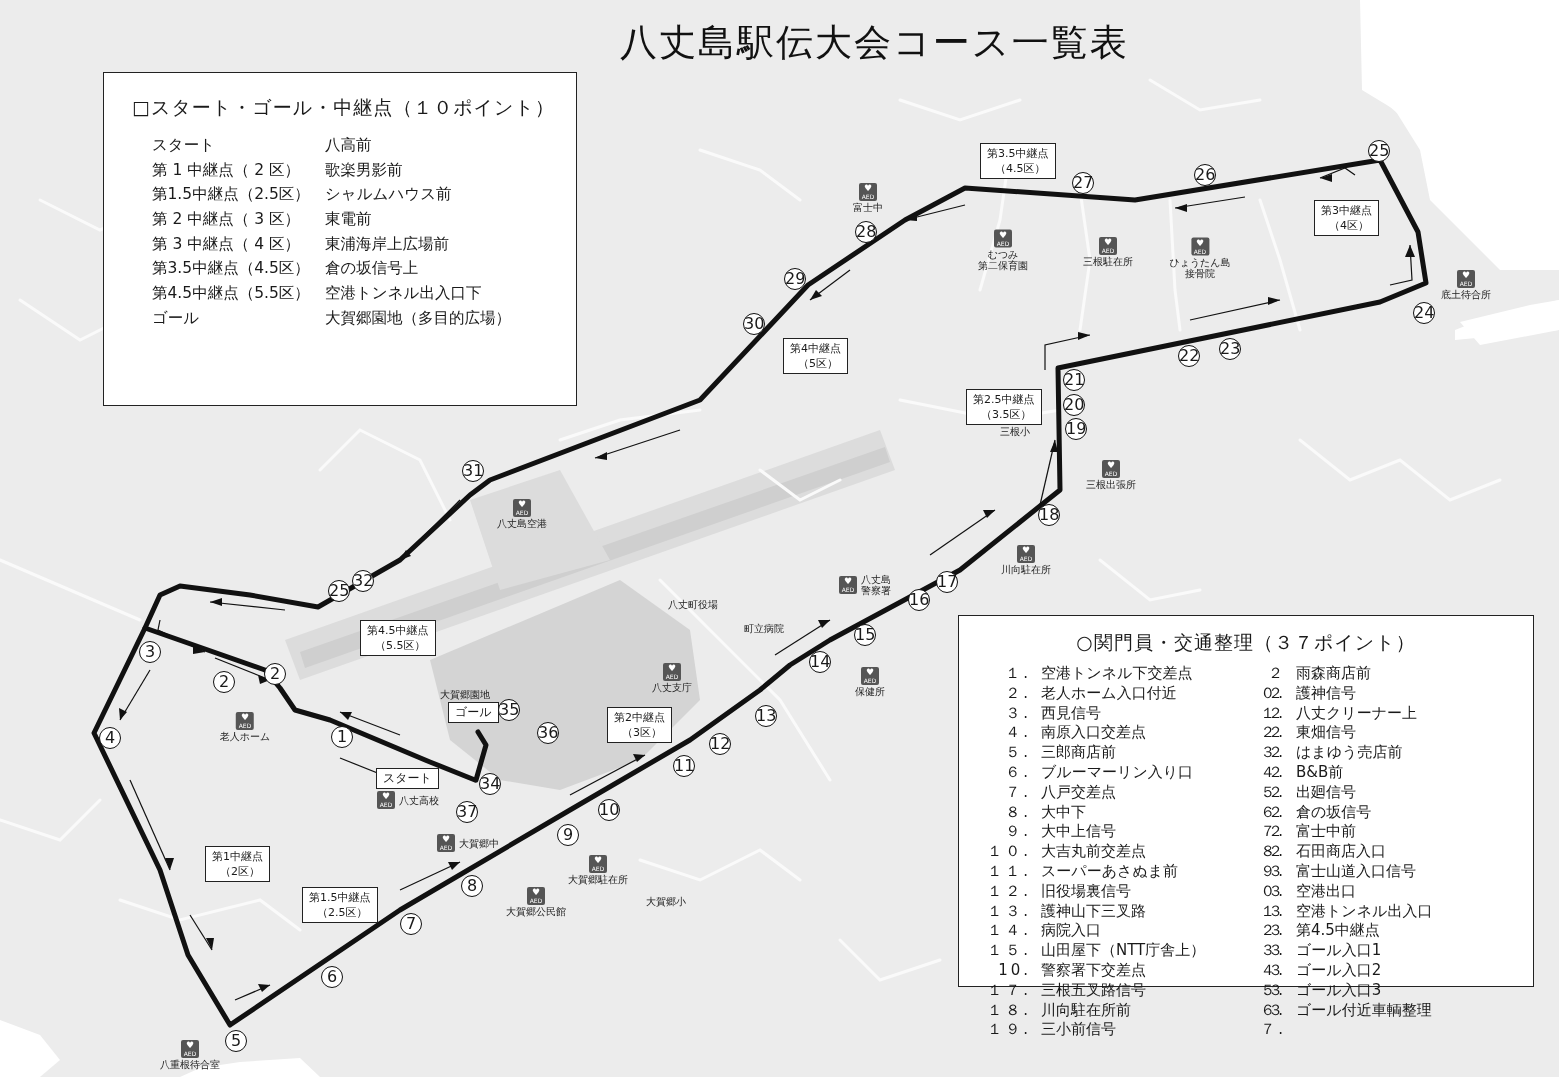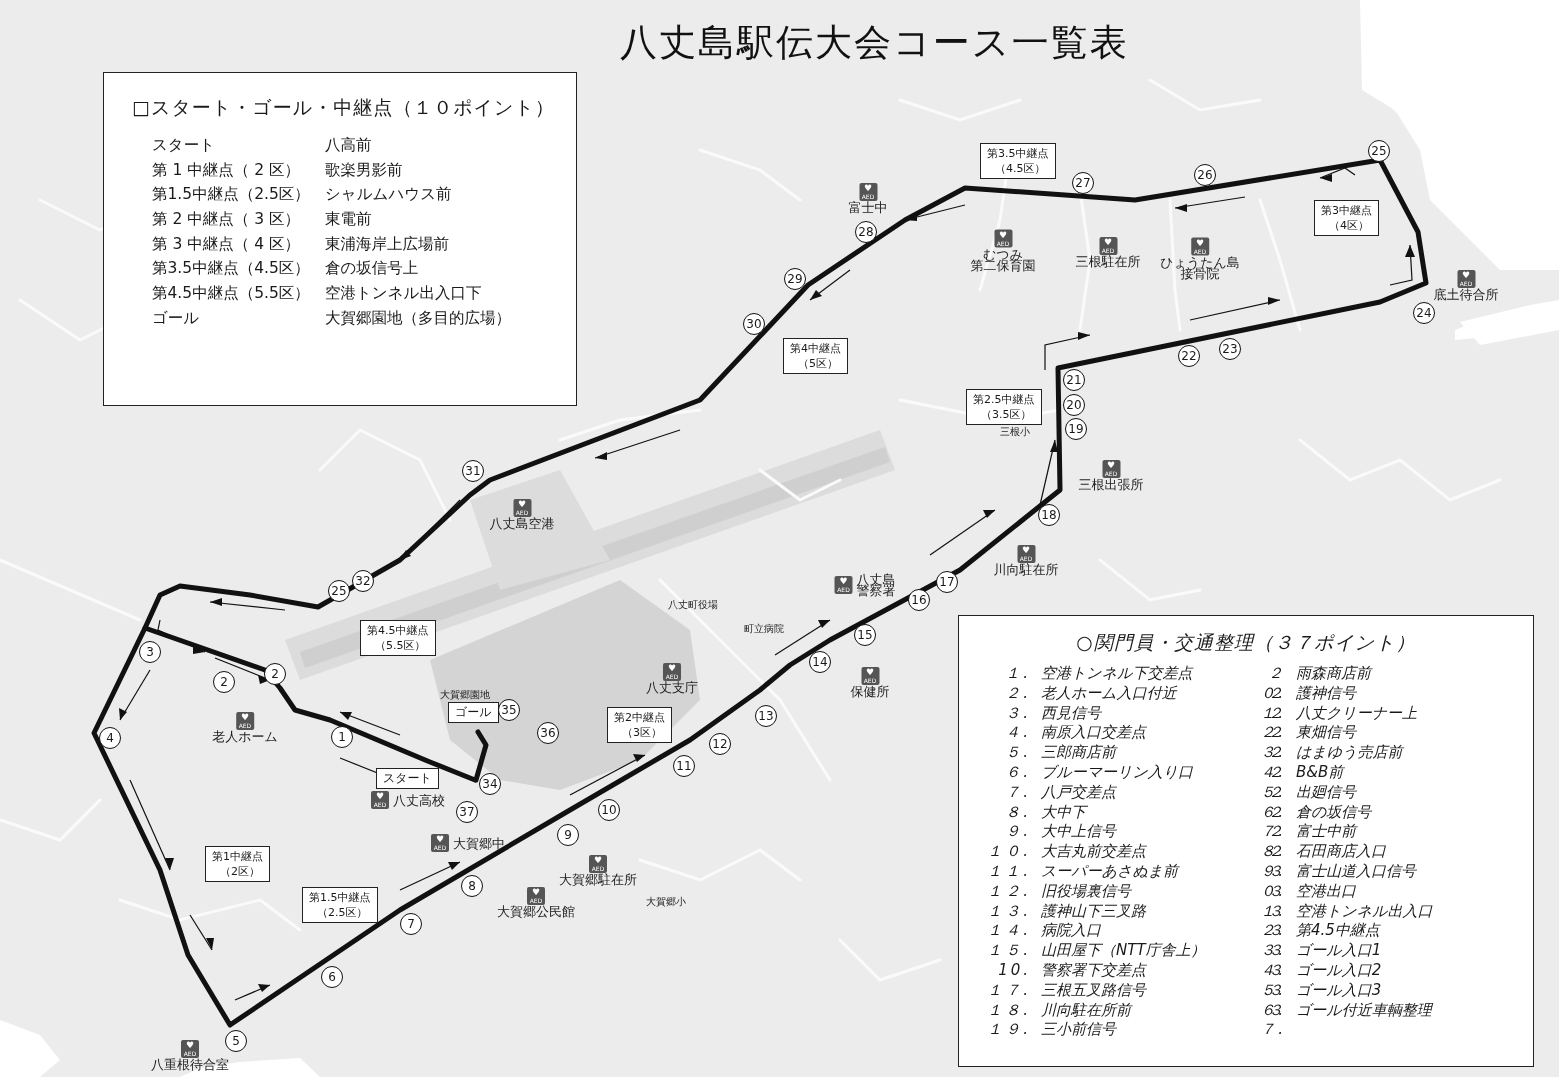--- a/index.html
+++ b/index.html
@@ -4,36 +4,36 @@
 <style>
   html, body { margin:0; padding:0; }
   body { width:1559px; height:1077px; position:relative; overflow:hidden; background:#ffffff; font-family:"DejaVu Sans", sans-serif; color:#1a1a1a; }
   #map { position:absolute; left:0; top:0; width:1559px; height:1077px; }
   .title { position:absolute; left:620px; top:18px; font-size:37px; letter-spacing:2px; color:#111; font-family:"DejaVu Sans", sans-serif; }
   .legend { position:absolute; background:#fff; border:1.5px solid #222; box-sizing:border-box; }
   .legend-start { left:103px; top:72px; width:474px; height:334px; padding:22px 0 0 28px; }
   .legend-start .lh { font-size:19px; letter-spacing:1px; margin-bottom:12px; }
   .legend-start .row { display:flex; font-size:15.5px; height:24.7px; line-height:24.7px; padding-left:20px; }
   .legend-start .row .k { width:173px; white-space:nowrap; }
-  .legend-gate { left:958px; top:615px; width:576px; height:452px; padding:14px 0 4px 0;font-style:italic; }
+  .legend-gate { left:958px; top:615px; width:576px; height:372px; padding:14px 0 4px 0; }
   .legend-gate .lh { font-size:19px; letter-spacing:1px; text-align:center; margin-bottom:8px; }
   .legend-gate .cols { display:flex; }
   .legend-gate .col { width:290px; }
   .legend-gate .row { display:flex; font-size:15px; height:19.8px; line-height:19.8px; }
   .legend-gate .col1 .num { width:82px; text-align:right; padding-right:10px; box-sizing:border-box; letter-spacing:3px; }
   .legend-gate .col2 .num { width:50px; text-align:right; padding-right:10px; box-sizing:border-box; letter-spacing:3px; }
   .legend-gate .col2 { margin-left:0; }
   .box-label { position:absolute; background:#fff; border:1px solid #222; font-size:11px; line-height:15px; padding:2px 6px 2px 6px; white-space:nowrap; box-sizing:border-box; }
   .box-label .l2 { padding-left:8px; }
   .box-label.simple { font-size:12px; padding:2px 6px; }
-  .circ { position:absolute; width:20px; height:20px; border:1.3px solid #111; border-radius:50%; background:#fff; font-size:12px; line-height:20px; text-align:center; box-sizing:content-box; transform:translate(-50%,-50%); }
+  .circ { position:absolute; width:20px; height:20px; border:1.3px solid #111; border-radius:50%; background:#fff; font-size:16px; line-height:20px; text-align:center; box-sizing:content-box; transform:translate(-50%,-50%); }
   .aed { position:absolute; transform:translate(-50%,-50%); display:flex; flex-direction:column; align-items:center; }
   .aed .icon { width:18px; height:18px; background:#555; border-radius:2px; color:#fff; font-size:6px; display:flex; flex-direction:column; align-items:center; justify-content:flex-end; line-height:7px; padding-bottom:1px; box-sizing:border-box; }
   .aed .icon .heart { font-size:9px; line-height:9px; }
-  .aed .lbl { font-size:13px; color:#222; white-space:nowrap; text-align:center; line-height:11px; margin-top:1px; }
+  .aed .lbl { font-size:10px; color:#222; white-space:nowrap; text-align:center; line-height:11px; margin-top:1px; }
   .aed.side { flex-direction:row; }
   .aed.side .lbl { margin-left:4px; margin-top:0; text-align:left; }
   .place { position:absolute; font-size:10px; color:#222; white-space:nowrap; }
 </style>
 </head>
 <body>
 
 <svg id="map" viewBox="0 0 1559 1077" xmlns="http://www.w3.org/2000/svg">
 
   <path fill="#ececec" d="M0,0 L1360,0 L1362,90 L1395,110 L1420,150 L1430,200 L1470,240 L1500,270 L1559,270 L1559,300 L1480,320 L1455,330 L1455,340 L1559,330 L1559,1077 L0,1077 Z"></path>

